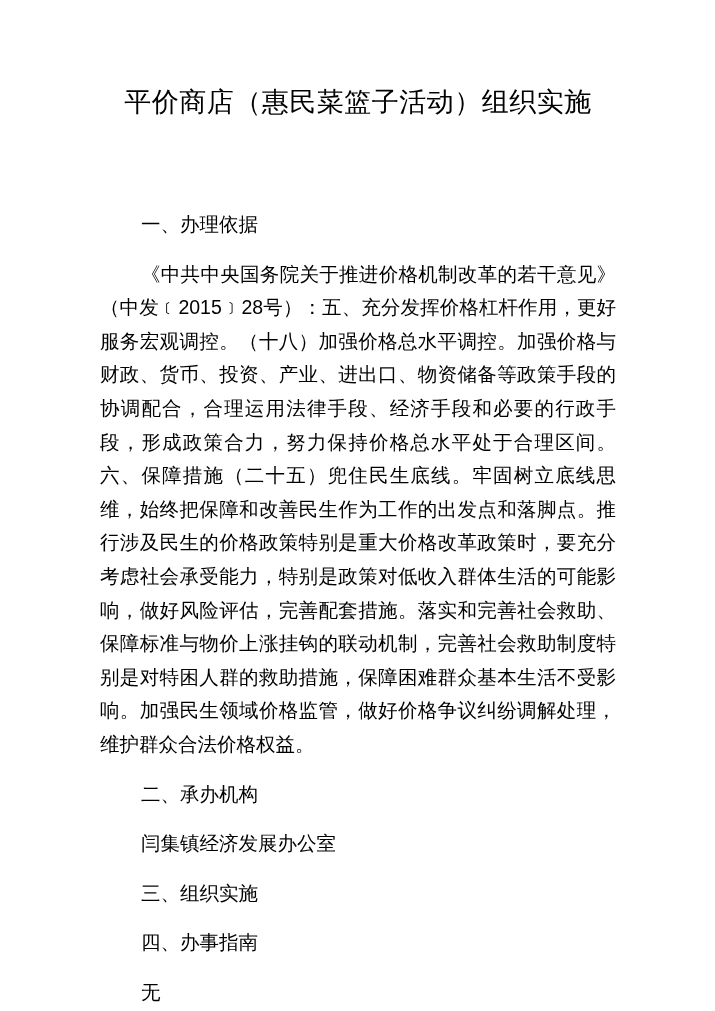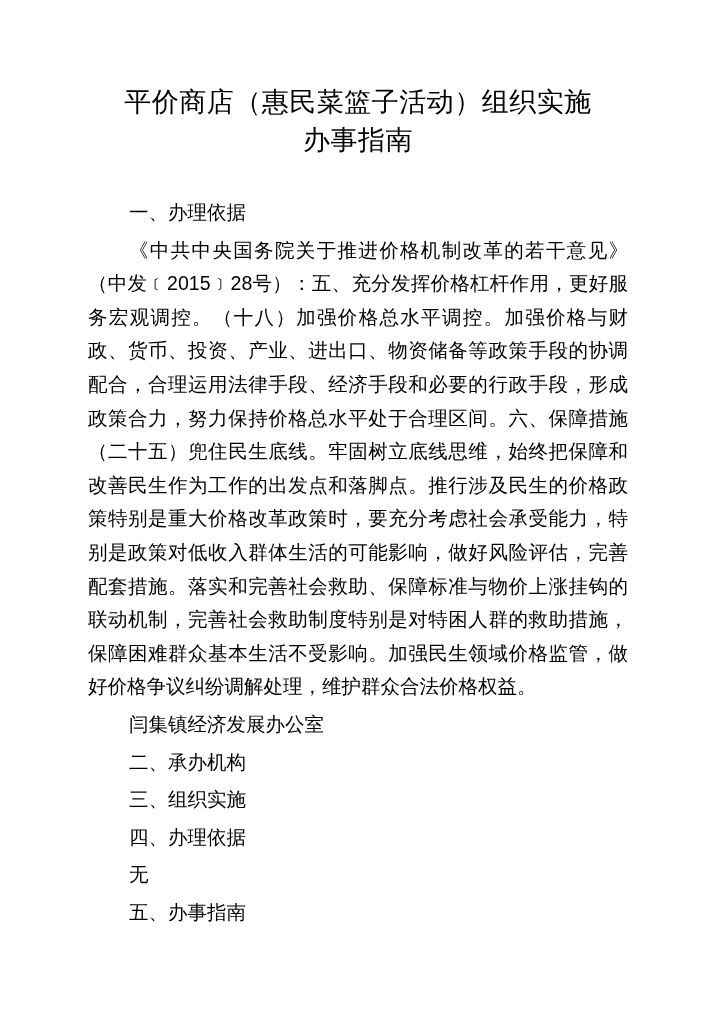--- a/index.html
+++ b/index.html
@@ -29,41 +29,40 @@
   }
   .doc-body {
     position: absolute;
     top: 192px;
     left: 84px;
     width: 548px;
     font-size: 19.5px;
     line-height: 33.6px;
   }
   .para {
-    margin: 4px;
+    margin: 16px;
     padding: 0;
     text-align: justify;
     text-indent: 41px;
     word-break: normal;
   }
 </style>
 </head>
 <body>
 
 <div class="page">
 
   <div class="doc-title">
     <div>平价商店（惠民菜篮子活动）组织实施</div>
-    <div>办事指南</div>
   </div>
 
   <div class="doc-body">
     <p class="para">一、办理依据</p>
     <p class="para">《中共中央国务院关于推进价格机制改革的若干意见》（中发﹝2015﹞28号）：五、充分发挥价格杠杆作用，更好服务宏观调控。（十八）加强价格总水平调控。加强价格与财政、货币、投资、产业、进出口、物资储备等政策手段的协调配合，合理运用法律手段、经济手段和必要的行政手段，形成政策合力，努力保持价格总水平处于合理区间。六、保障措施（二十五）兜住民生底线。牢固树立底线思维，始终把保障和改善民生作为工作的出发点和落脚点。推行涉及民生的价格政策特别是重大价格改革政策时，要充分考虑社会承受能力，特别是政策对低收入群体生活的可能影响，做好风险评估，完善配套措施。落实和完善社会救助、保障标准与物价上涨挂钩的联动机制，完善社会救助制度特别是对特困人群的救助措施，保障困难群众基本生活不受影响。加强民生领域价格监管，做好价格争议纠纷调解处理，维护群众合法价格权益。</p>
+    <p class="para">二、承办机构</p>
     <p class="para">闫集镇经济发展办公室</p>
-    <p class="para">二、承办机构</p>
     <p class="para">三、组织实施</p>
-    <p class="para">四、办理依据</p>
+    <p class="para">四、办事指南</p>
     <p class="para">无</p>
     <p class="para">五、办事指南</p>
   </div>
 
 </div>
 
 </body></html>

